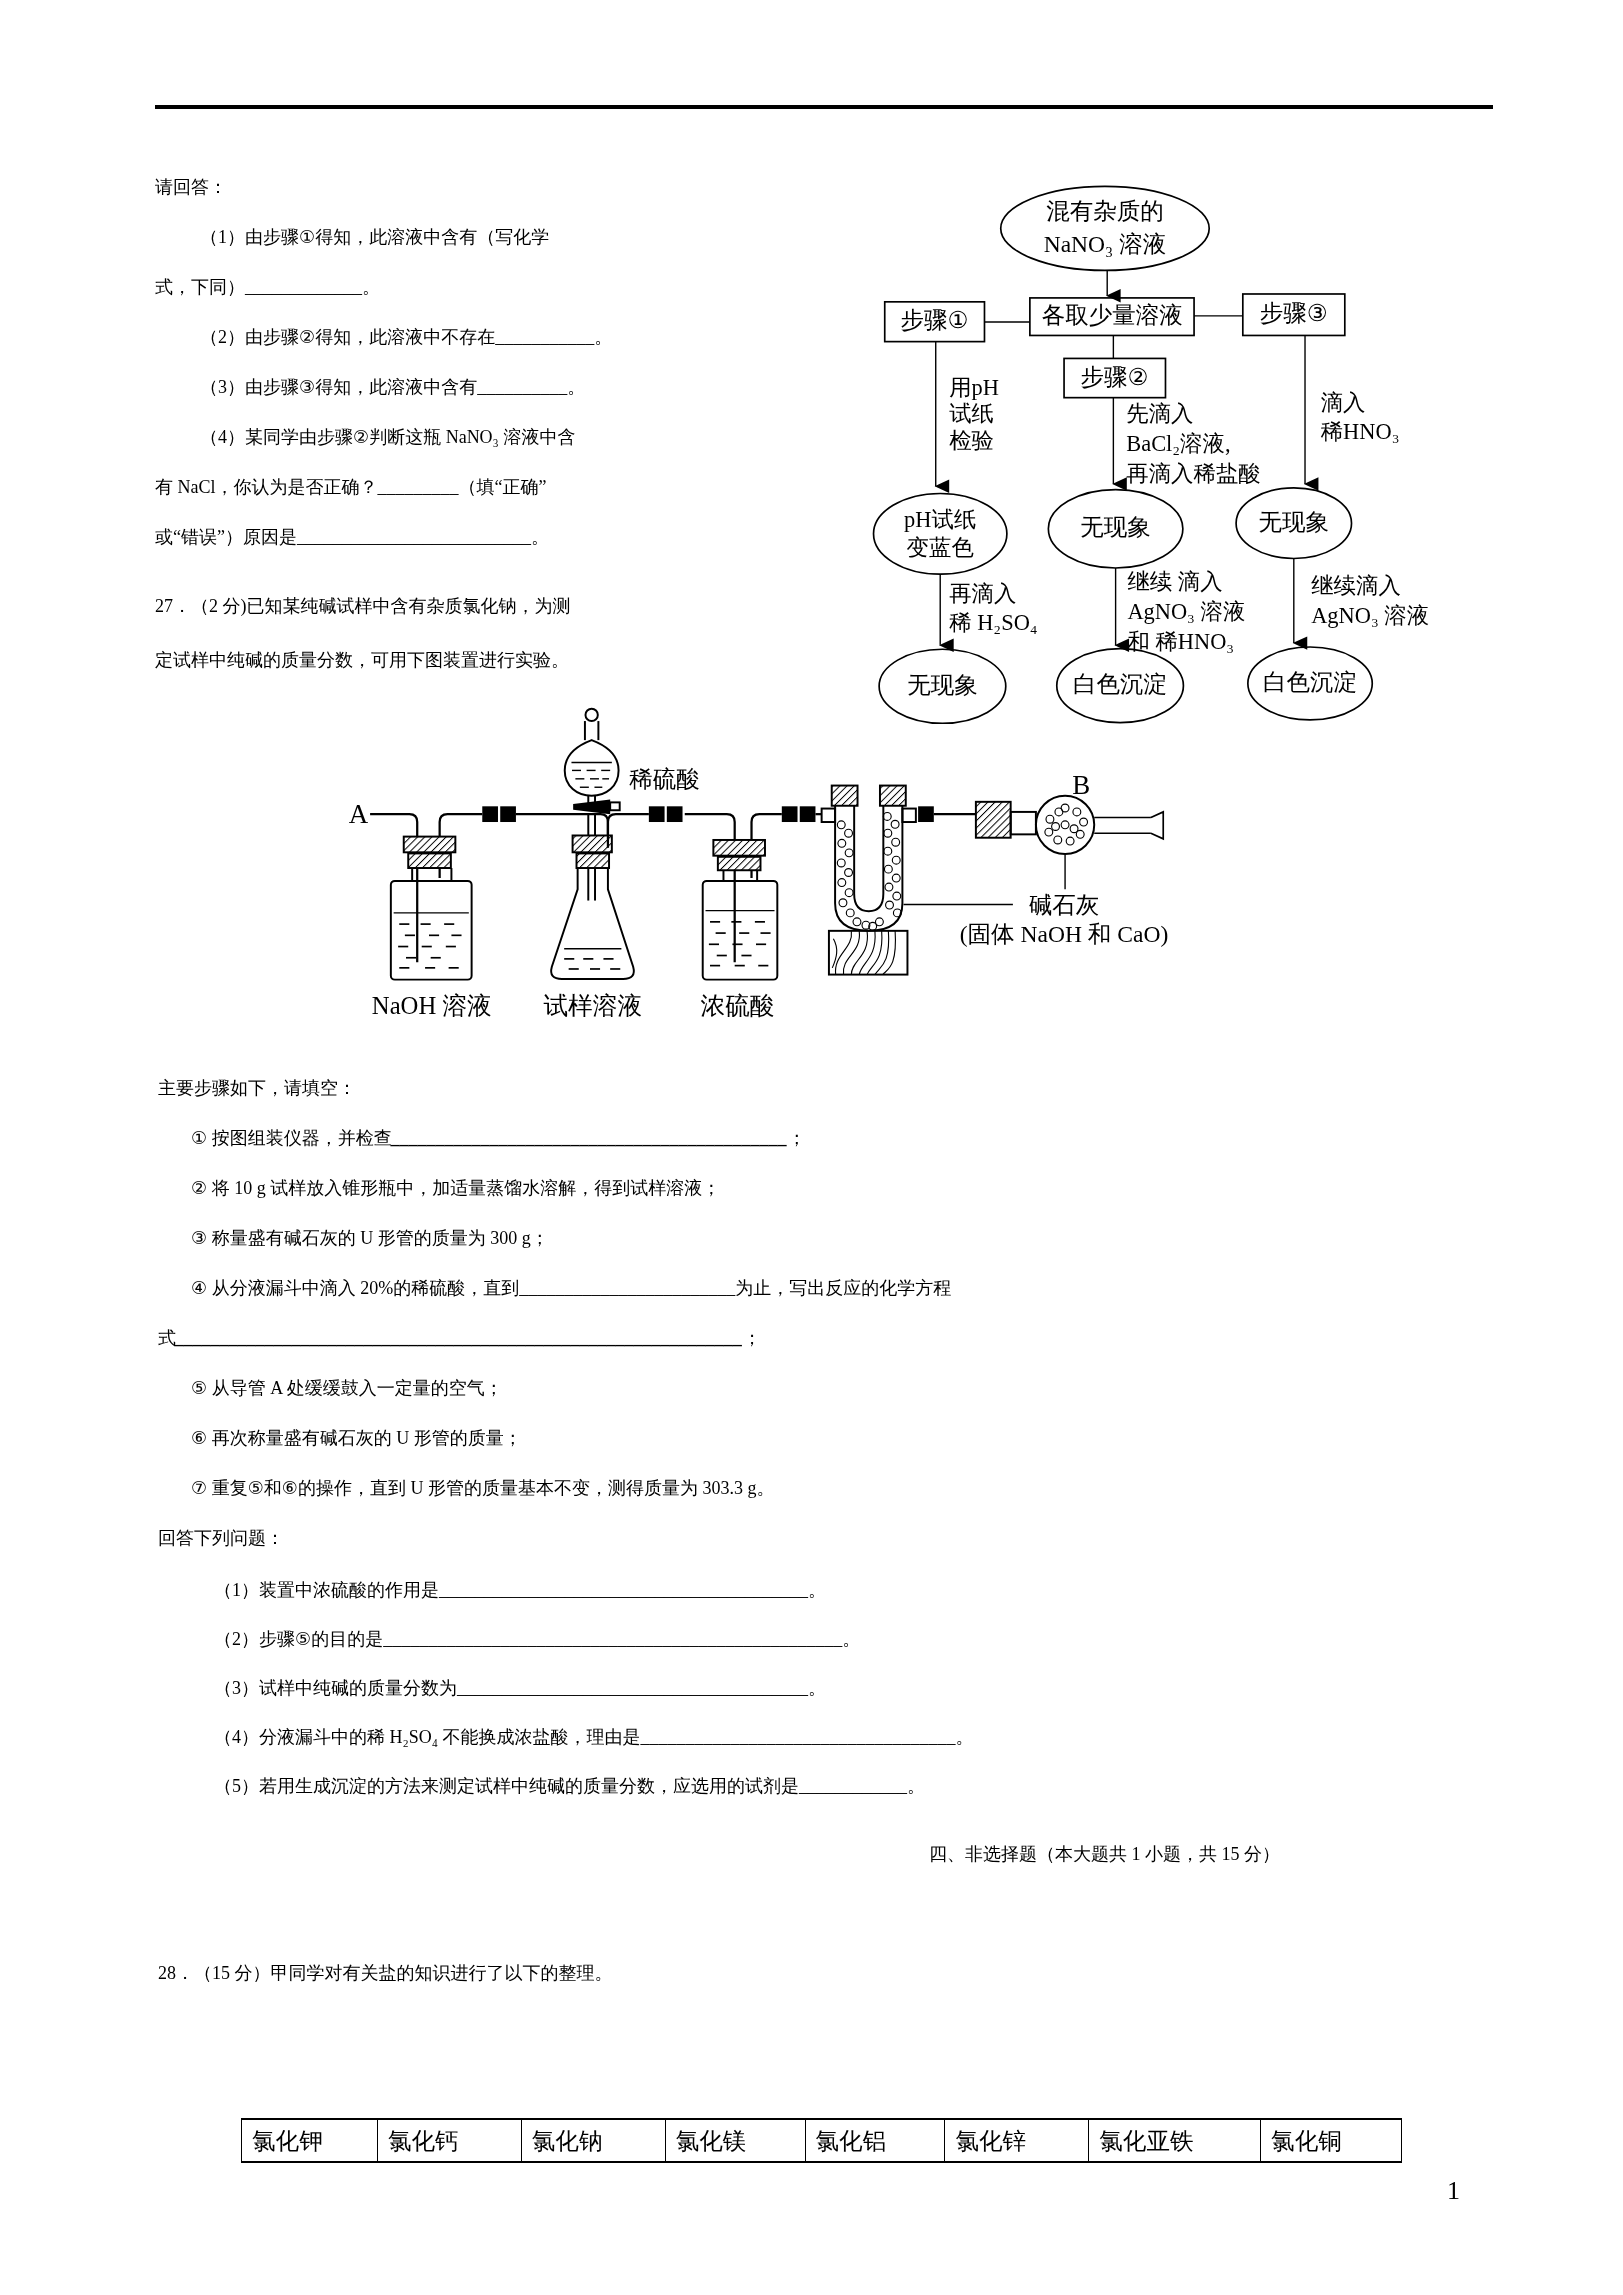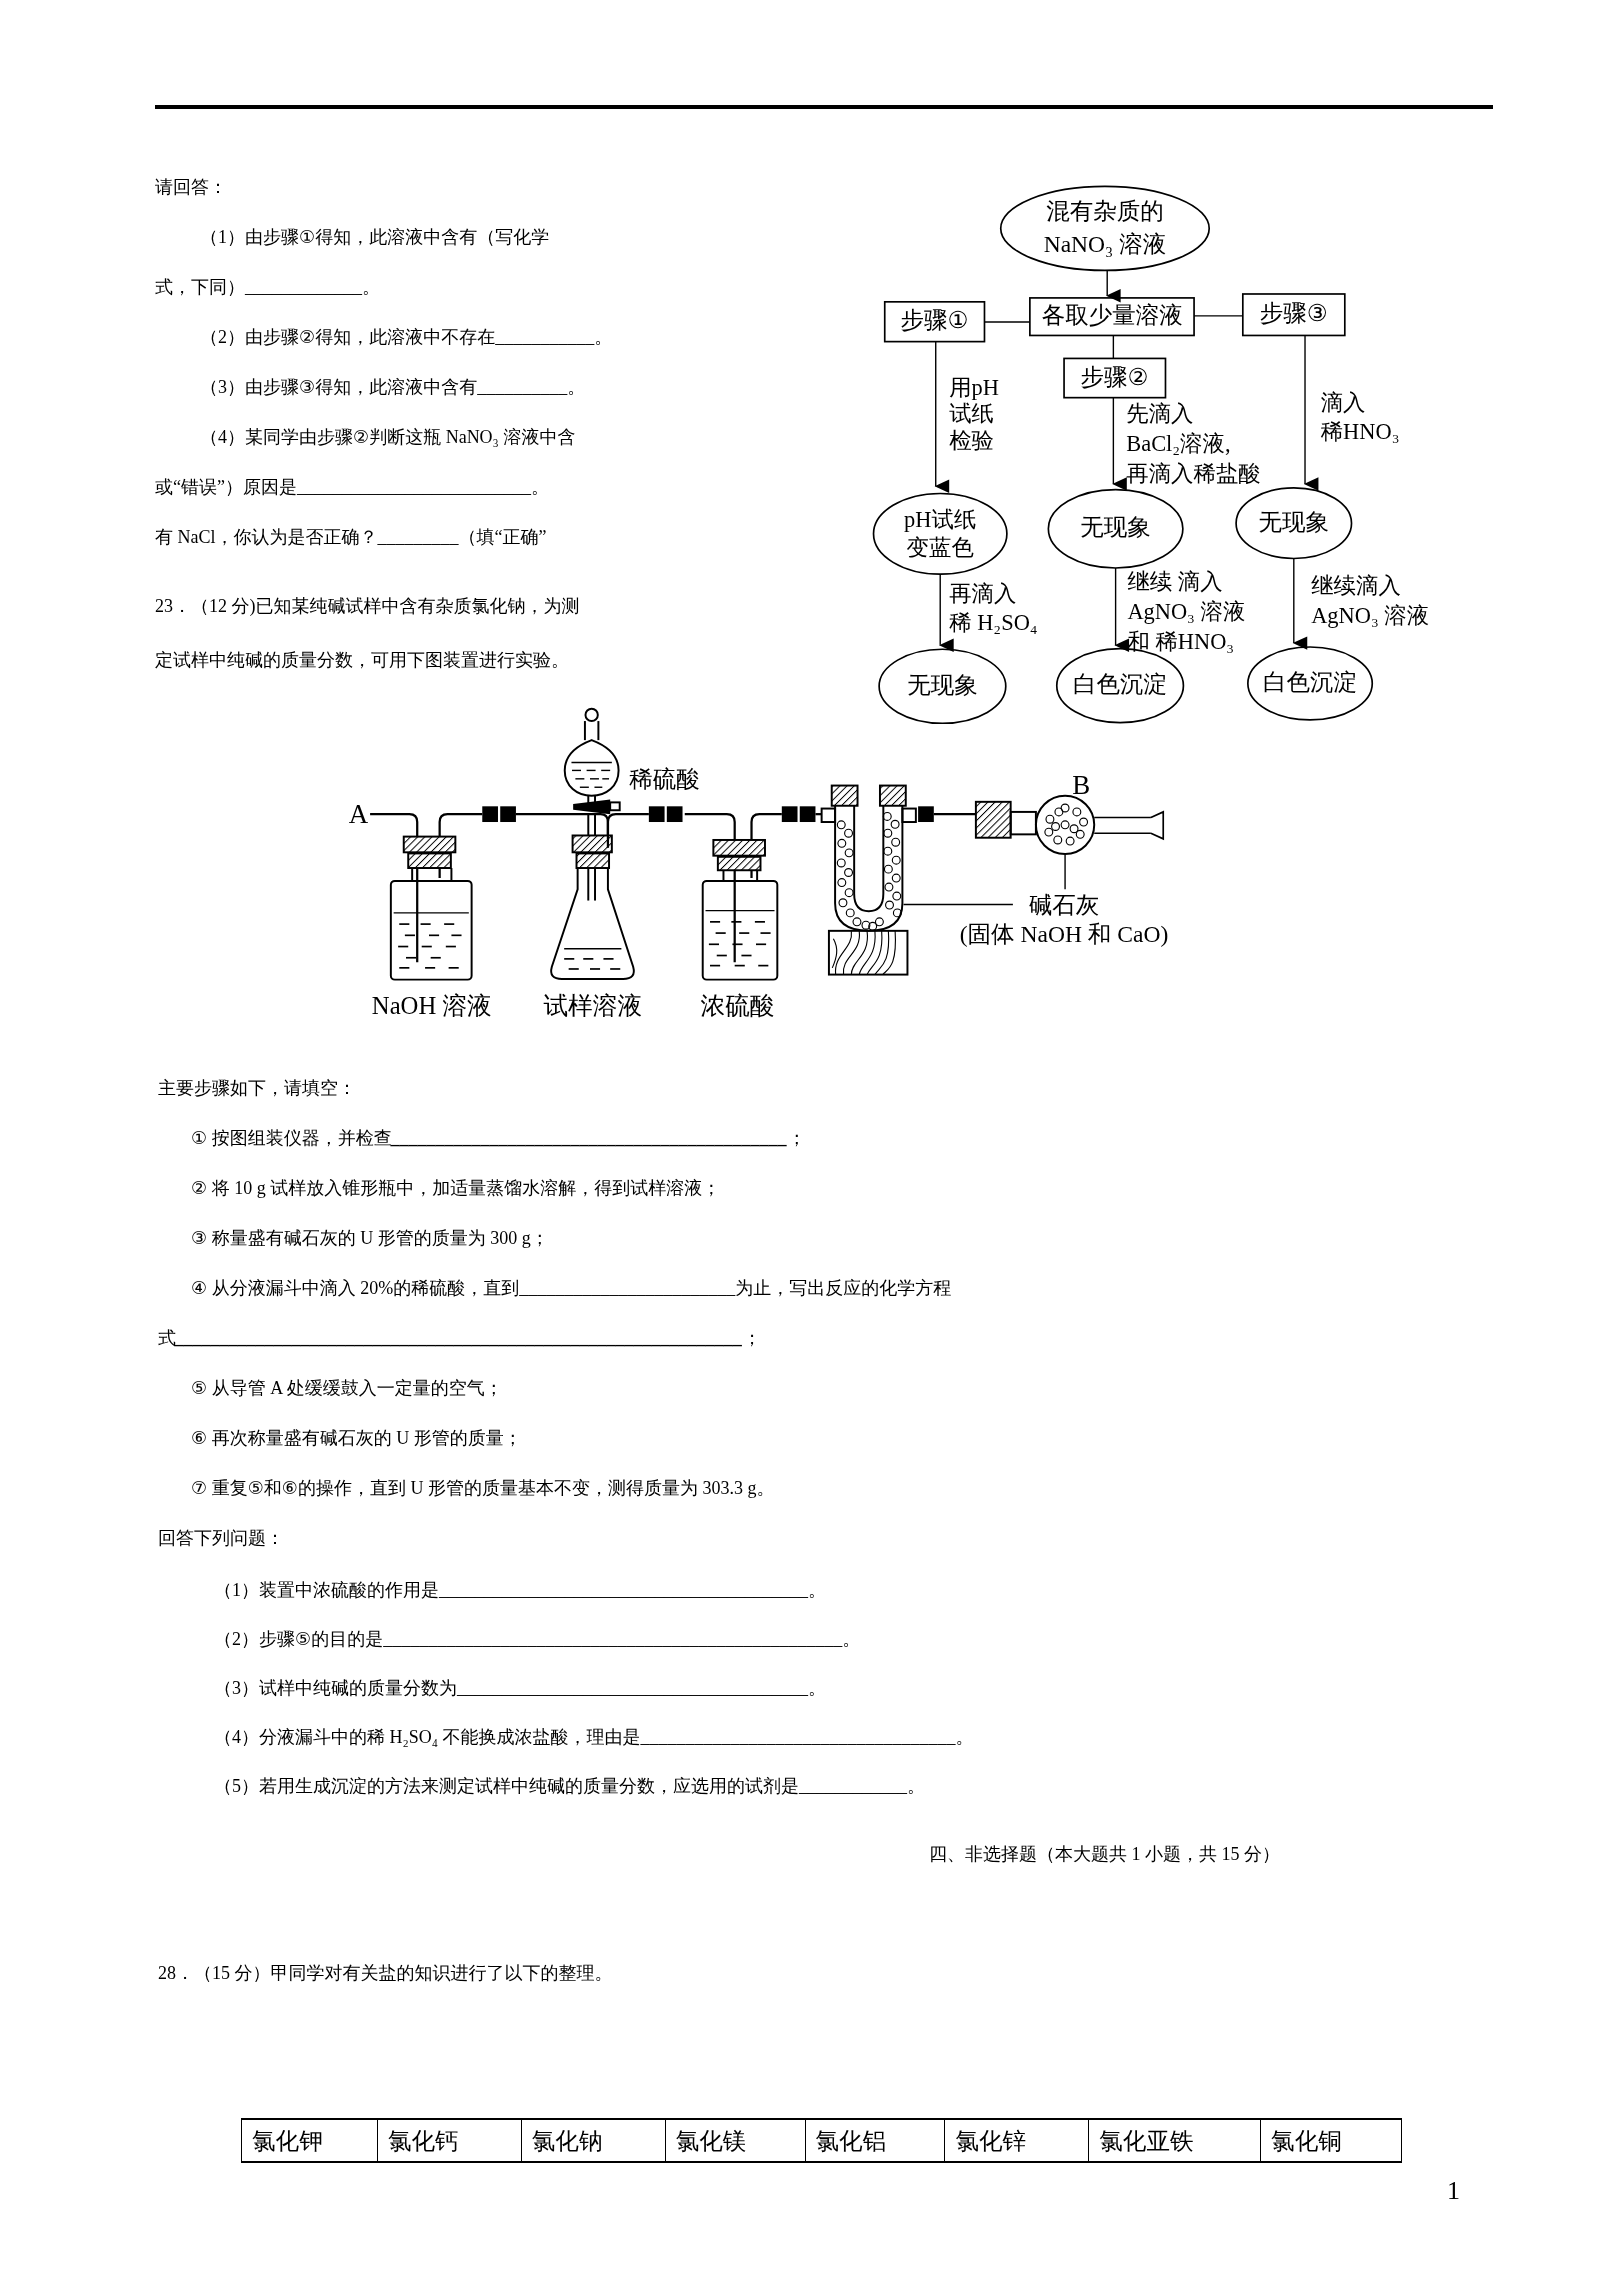--- a/index.html
+++ b/index.html
@@ -40,22 +40,22 @@
 
   <div id="toprule" class="abs"></div>
 
   <div id="intro" class="abs block">
     <div class="tline">请回答：</div>
     <div class="tline ind80">（1）由步骤①得知，此溶液中含有（写化学</div>
     <div class="tline">式，下同）_____________。</div>
     <div class="tline ind80">（2）由步骤②得知，此溶液中不存在___________。</div>
     <div class="tline ind80">（3）由步骤③得知，此溶液中含有__________。</div>
     <div class="tline ind80">（4）某同学由步骤②判断这瓶 NaNO₃ 溶液中含</div>
+    <div class="tline">有 NaCl，你认为是否正确？_________（填“正确”</div>
     <div class="tline">或“错误”）原因是__________________________。</div>
-    <div class="tline">有 NaCl，你认为是否正确？_________（填“正确”</div>
   </div>
 
   <svg class="abs" style="left:864px;top:179px;" width="594" height="555" viewBox="0 0 1060 990">
     <defs>
       <marker id="arr" markerWidth="12" markerHeight="12" refX="6" refY="10" orient="auto" markerUnits="userSpaceOnUse">
         <path d="M6,12 L0,0 L12,0 Z" fill="#000" transform="translate(0,0)"></path>
       </marker>
       <marker id="arrdown" markerWidth="26" markerHeight="30" refX="13" refY="26" orient="auto-start-reverse" markerUnits="userSpaceOnUse">
         <path d="M1,2 L25,2 L13,28 Z" fill="#000"></path>
       </marker>
@@ -120,21 +120,21 @@
     <ellipse class="fc-shape" cx="767" cy="614" rx="103" ry="63"></ellipse>
     <text x="767" y="616" font-size="42" text-anchor="middle" dominant-baseline="middle">无现象</text>
     <line class="fc-line" x1="767" y1="677" x2="767" y2="828" marker-end="url(#arrdown)"></line>
     <text x="798" y="739" font-size="40">继续滴入</text>
     <text x="798" y="792" font-size="40">AgNO₃ 溶液</text>
     <ellipse class="fc-shape" cx="796" cy="900" rx="111" ry="65"></ellipse>
     <text x="796" y="902" font-size="42" text-anchor="middle" dominant-baseline="middle">白色沉淀</text>
   </svg>
 
   <div id="q27stem" class="abs block">
-    <div class="tline">23．（12 分)已知某纯碱试样中含有杂质氯化钠，为测</div>
+    <div class="tline">27．（2 分)已知某纯碱试样中含有杂质氯化钠，为测</div>
     <div class="tline">定试样中纯碱的质量分数，可用下图装置进行实验。</div>
   </div>
 
   <svg class="abs" style="left:314px;top:704px;" width="976" height="337" viewBox="0 0 1740 600">
     <g stroke="#000" stroke-width="3.5" fill="none">
 
       <path d="M100,196 H170 Q184,196 184,210 V460" stroke-width="4"></path>
       <path d="M224,310 V210 Q224,196 238,196 H300" stroke-width="4"></path>
 
       <g fill="#000" stroke="none">

